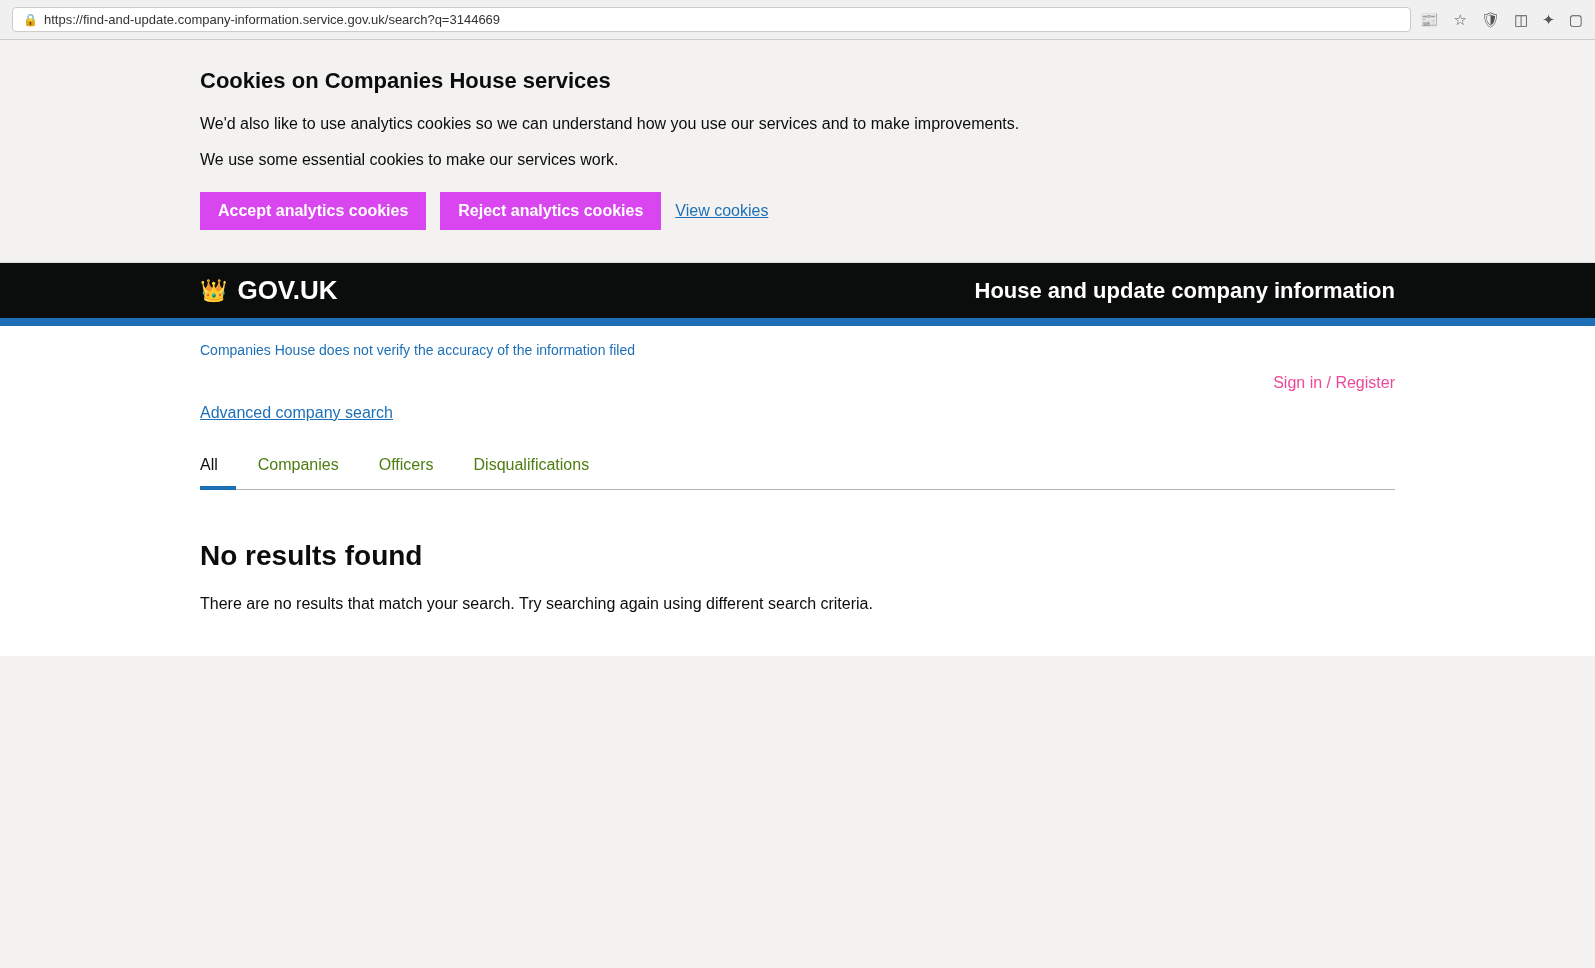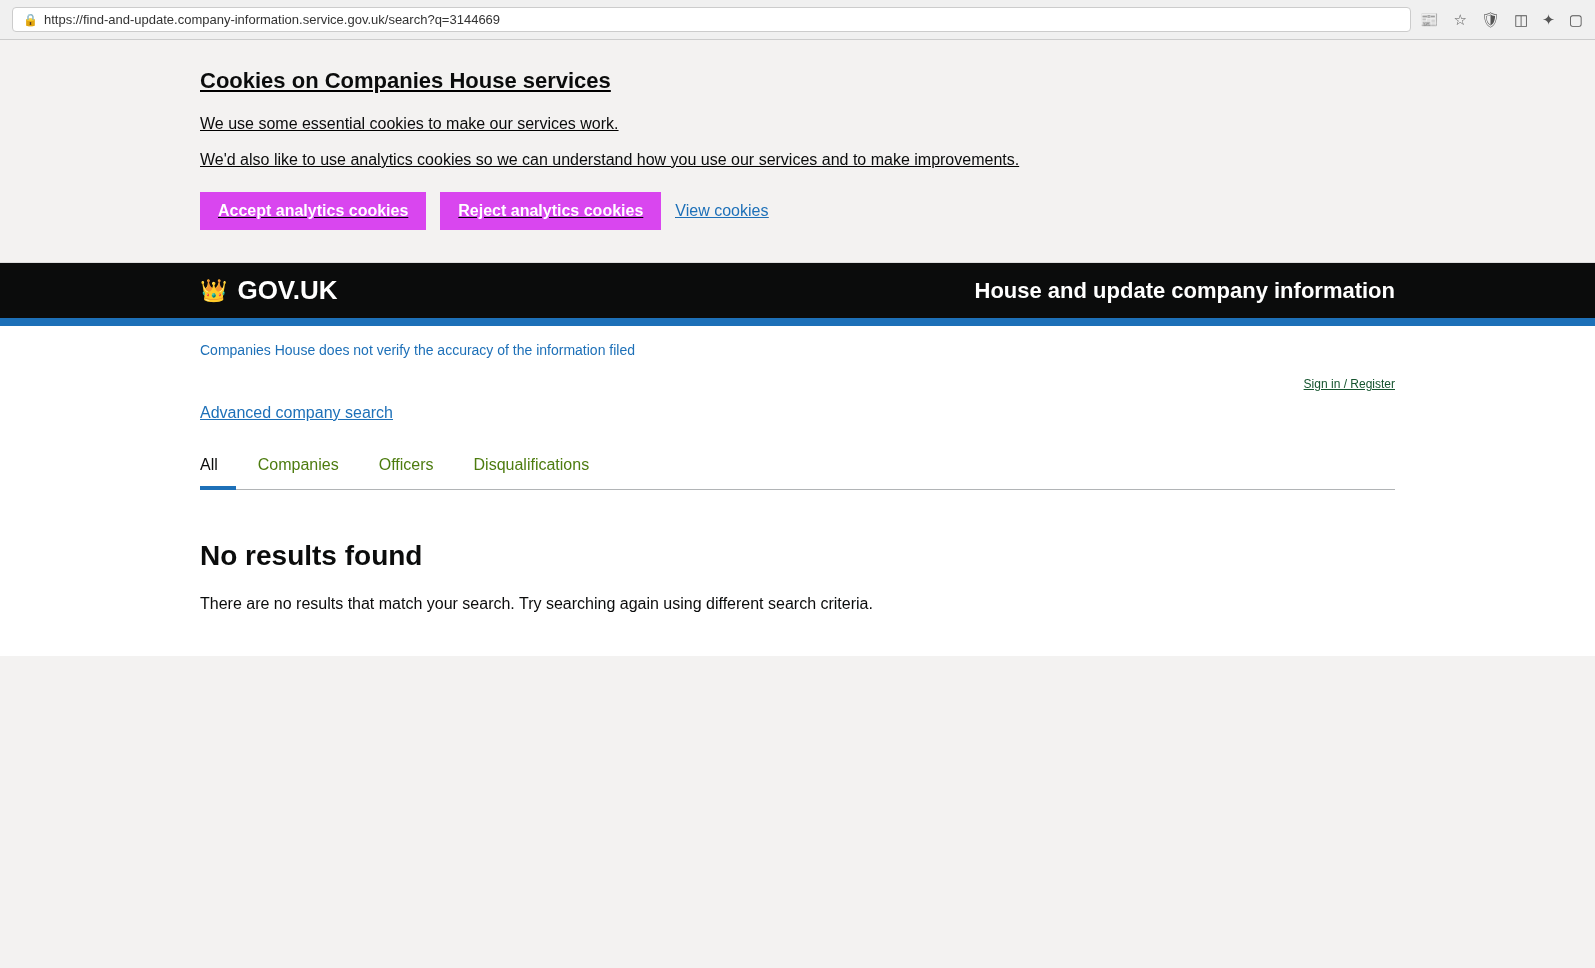--- a/index.html
+++ b/index.html
@@ -36,21 +36,20 @@
       gap: 14px;
       color: #555;
       font-size: 15px;
     }
 
     
     .cookie-banner {
       background: #f3f2f1;
       padding: 28px 200px 32px 200px;
       border-bottom: 1px solid #ddd;
-      text-decoration: underline;
     }
     .cookie-banner h2 {
       font-size: 22px;
       font-weight: bold;
       margin-bottom: 18px;
       color: #0b0c0c;
     }
     .cookie-banner p {
       color: #0b0c0c;
       font-size: 16px;
@@ -125,23 +124,22 @@
       font-size: 14px;
       margin-bottom: 16px;
       display: block;
       cursor: pointer;
     }
     .sign-in-link {
       text-align: right;
       margin-bottom: 12px;
     }
     .sign-in-link a {
-      color: #14532d;
-      text-decoration: underline;
-      font-size: 12px;
+      color: #ec4899;
+      font-size: 16px;
       cursor: pointer;
     }
 
     
     .search-container {
       display: flex;
       border: 2px solid #0b0c0c;
       margin-bottom: 20px;
     }
     .search-container input {
@@ -232,22 +230,22 @@
     <span>☆</span>
     <span>🛡</span>
     <span>◫</span>
     <span>✦</span>
     <span>▢</span>
   </div>
 </div>
 
 <div class="cookie-banner">
   <h2>Cookies on Companies House services</h2>
+  <p>We'd also like to use analytics cookies so we can understand how you use our services and to make improvements.</p>
   <p>We use some essential cookies to make our services work.</p>
-  <p>We'd also like to use analytics cookies so we can understand how you use our services and to make improvements.</p>
   <div class="cookie-buttons">
     <button class="btn-green">Accept analytics cookies</button>
     <button class="btn-green">Reject analytics cookies</button>
     <button class="link-blue">View cookies</button>
   </div>
 </div>
 
 <div class="govuk-header">
   <div class="govuk-logo">
     <span class="crown">👑</span>

